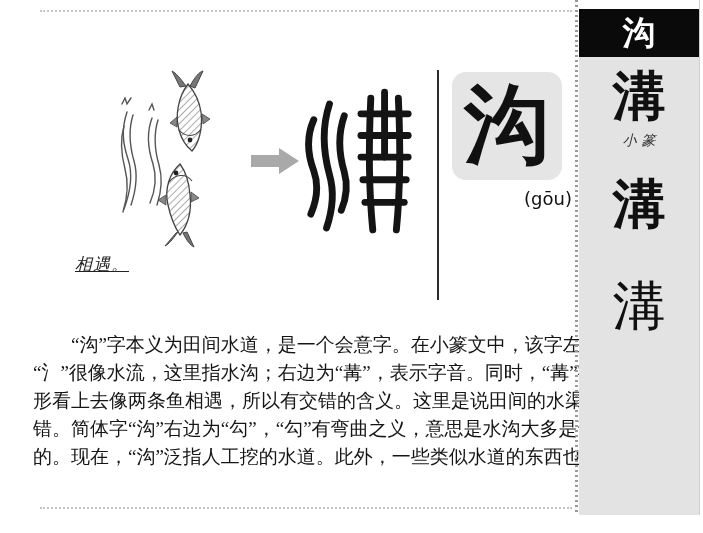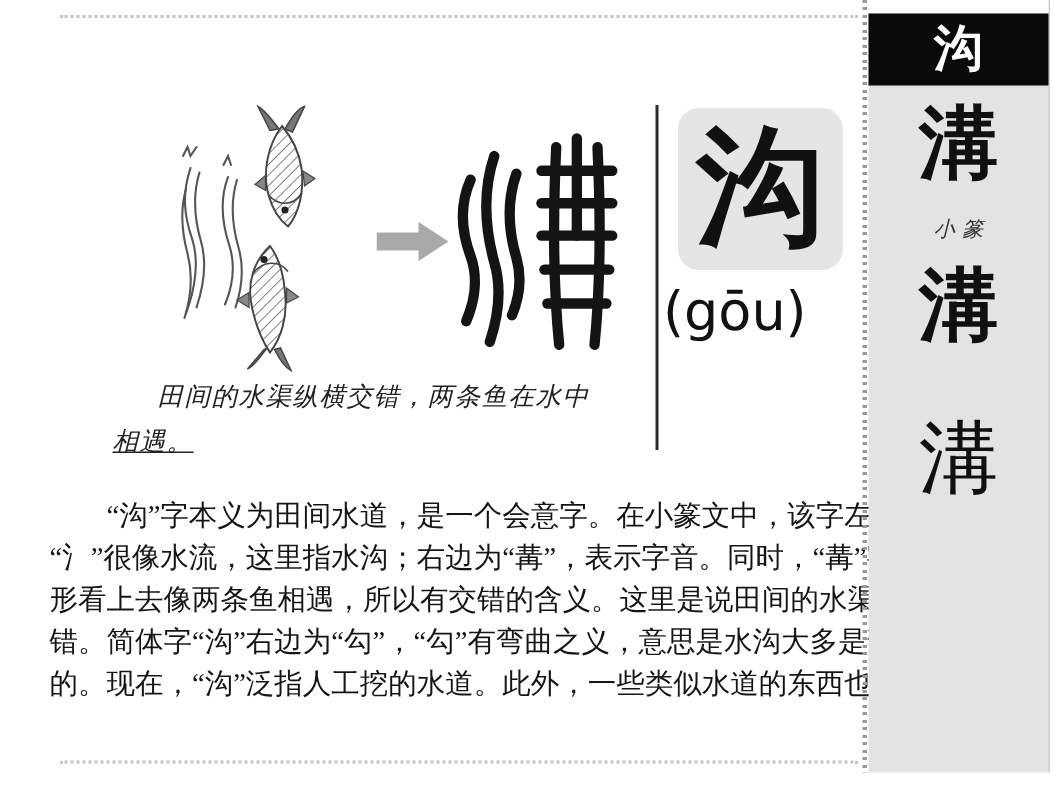--- a/index.html
+++ b/index.html
@@ -18,22 +18,22 @@
   .divider{position:absolute;left:437px;top:70px;width:2px;height:230px;background:#2b2b2b;}
 
   .char-box{
     position:absolute;left:452px;top:72px;width:110px;height:108px;
     background:#e5e5e5;border-radius:14px;text-align:center;
   }
   .char-box .char{
     font-size:86px;line-height:106px;font-weight:bold;color:#111;
   }
   .pinyin{
-    position:absolute;left:442px;top:188px;width:130px;text-align:left;
-    font-family:"DejaVu Sans","Liberation Sans",sans-serif;font-size:36px;color:#111;
+    position:absolute;left:442px;top:188px;width:130px;text-align:right;
+    font-family:"DejaVu Sans","Liberation Sans",sans-serif;font-size:18px;color:#111;
   }
 
   .caption{
     position:absolute;left:75px;top:250px;width:340px;
     font-style:italic;font-size:17px;line-height:30px;color:#222;letter-spacing:1px;
   }
   .caption .cap-line1{padding-left:30px;white-space:nowrap;}
   .caption .cap-line2{white-space:nowrap;text-decoration:underline;}
 
   .paragraph{
@@ -60,21 +60,21 @@
   }
   .script-entry{position:absolute;left:0;width:100%;text-align:center;}
   .entry-0{top:60px;}
   .entry-1{top:168px;}
   .entry-2{top:270px;}
   .script-char{font-size:53px;line-height:72px;color:#101010;}
   .entry-0 .script-char{font-weight:600;}
   .entry-1 .script-char{font-weight:bold;}
   .script-label{
     font-size:14px;color:#333;font-style:italic;letter-spacing:5px;
-    margin-top:12px;padding-left:5px;
+    margin-top:0;padding-left:5px;
   }
 </style>
 </head>
 <body>
 
 <div class="page">
 
   <div class="rule rule-top"></div>
   <div class="rule rule-bottom"></div>
 
@@ -134,21 +134,20 @@
   </svg>
 
   <div class="divider"></div>
 
   <div class="char-box">
     <span class="char">沟</span>
   </div>
   <div class="pinyin">(gōu)</div>
 
   <div class="caption">
-    <div class="cap-line1">田间的水渠纵横交错，两条鱼在水中</div>
     <div class="cap-line2">相遇。</div>
   </div>
 
   <div class="paragraph">
     <div class="pline indent">“沟”字本义为田间水道，是一个会意字。在小篆文中，该字左边的</div>
     <div class="pline">“氵”很像水流，这里指水沟；右边为“冓”，表示字音。同时，“冓”字字</div>
     <div class="pline">形看上去像两条鱼相遇，所以有交错的含义。这里是说田间的水渠纵横交</div>
     <div class="pline">错。简体字“沟”右边为“勾”，“勾”有弯曲之义，意思是水沟大多是弯曲</div>
     <div class="pline">的。现在，“沟”泛指人工挖的水道。此外，一些类似水道的东西也被称为</div>
   </div>

